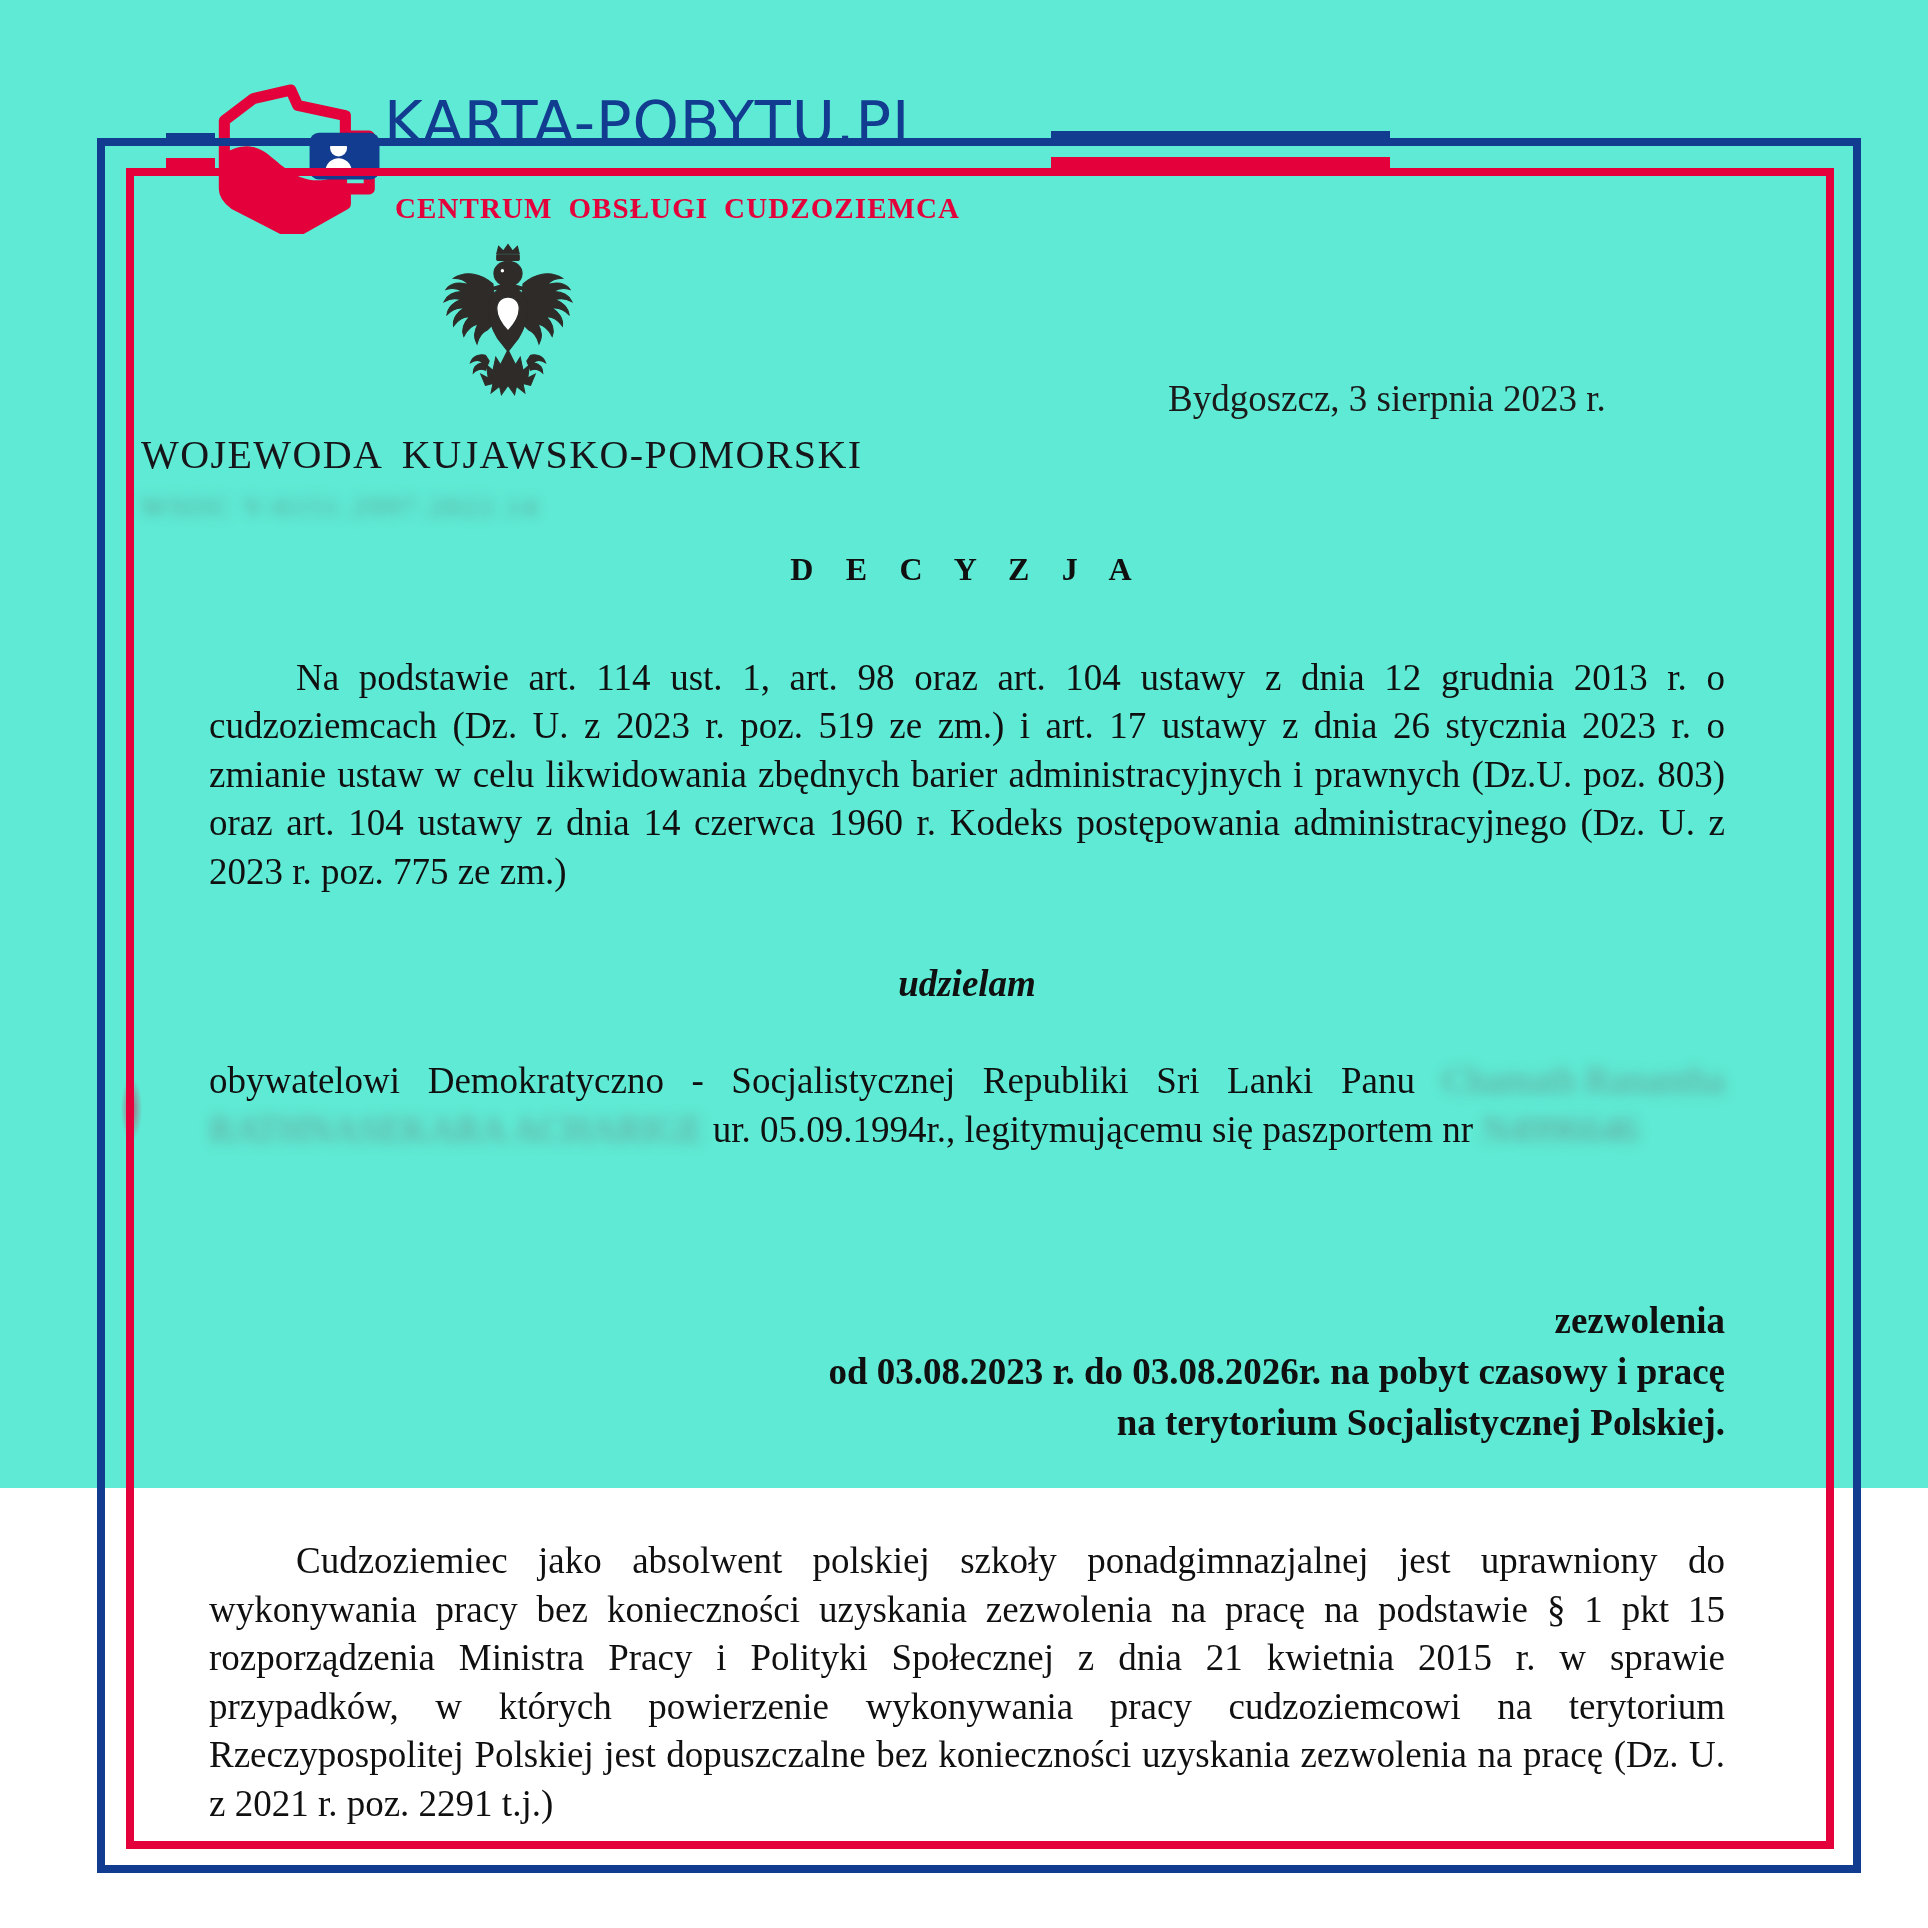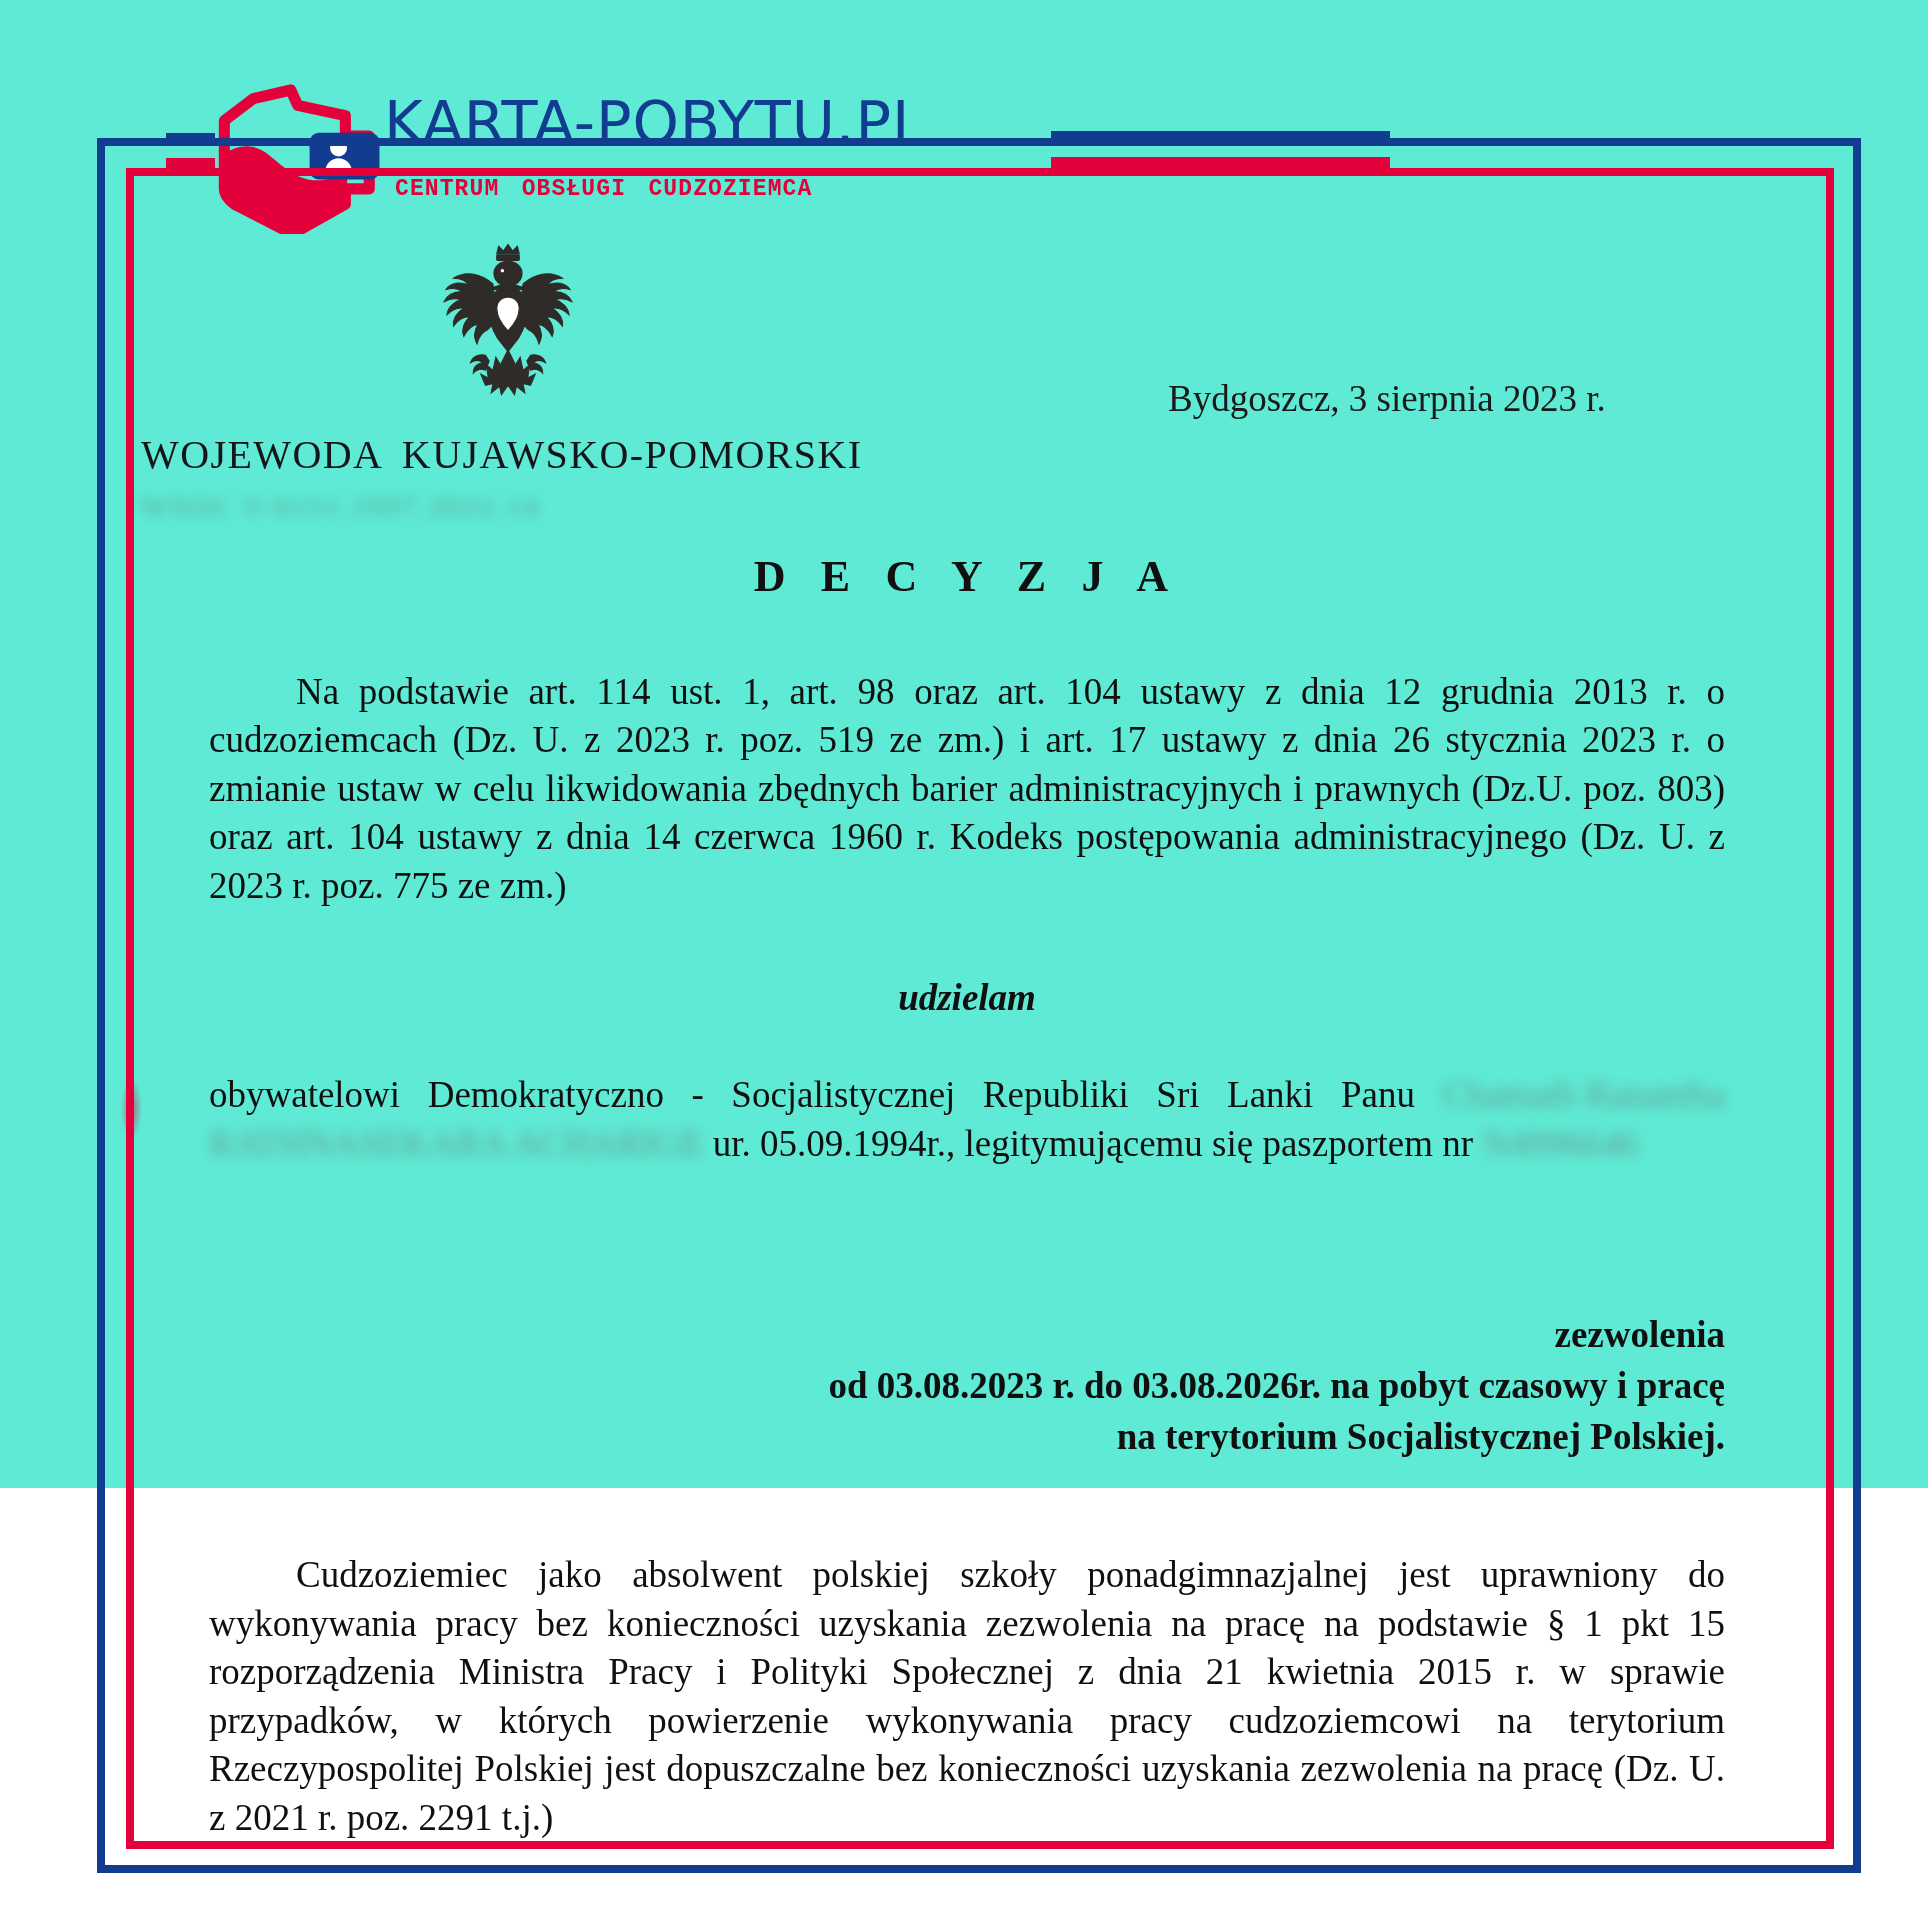--- a/index.html
+++ b/index.html
@@ -87,23 +87,23 @@
   }
   .brand-stripes-right .s-blue,
   .brand-stripes-right .s-red {
     position: absolute; left: 0; width: 339px; height: 11.3px;
   }
   .brand-stripes-right .s-blue { top: 0;   background: #123c8f; }
   .brand-stripes-right .s-red  { top: 26px; background: #e4003a; }
 
   .brand-tagline {
     position: absolute;
-    left: 395px; top: 176px;
-    font-family: Liberation Mono, monospace;
-    font-size: 23px;
+    left: 395px; top: 192px;
+    font-family: Liberation Serif, serif;
+    font-size: 29px;
     font-weight: bold;
     color: #e4003a;
     letter-spacing: 1.1px;
     white-space: nowrap;
     word-spacing: 7.5px;
   }
 
   
   .authority {
     position: absolute;
@@ -145,21 +145,21 @@
   
   .doc-body {
     position: absolute;
     left: 209px; top: 551px;
     width: 1516px;
     color: #101010;
   }
 
   .heading-decyzja {
     text-align: center;
-    font-size: 44px;
+    font-size: 32px;
     font-weight: bold;
     letter-spacing: 12.2px;
     margin: 0 0 66px 0;
   }
 
   p.para {
     margin: 0;
     font-size: 37px;
     line-height: 1.31;
     text-align: justify;

